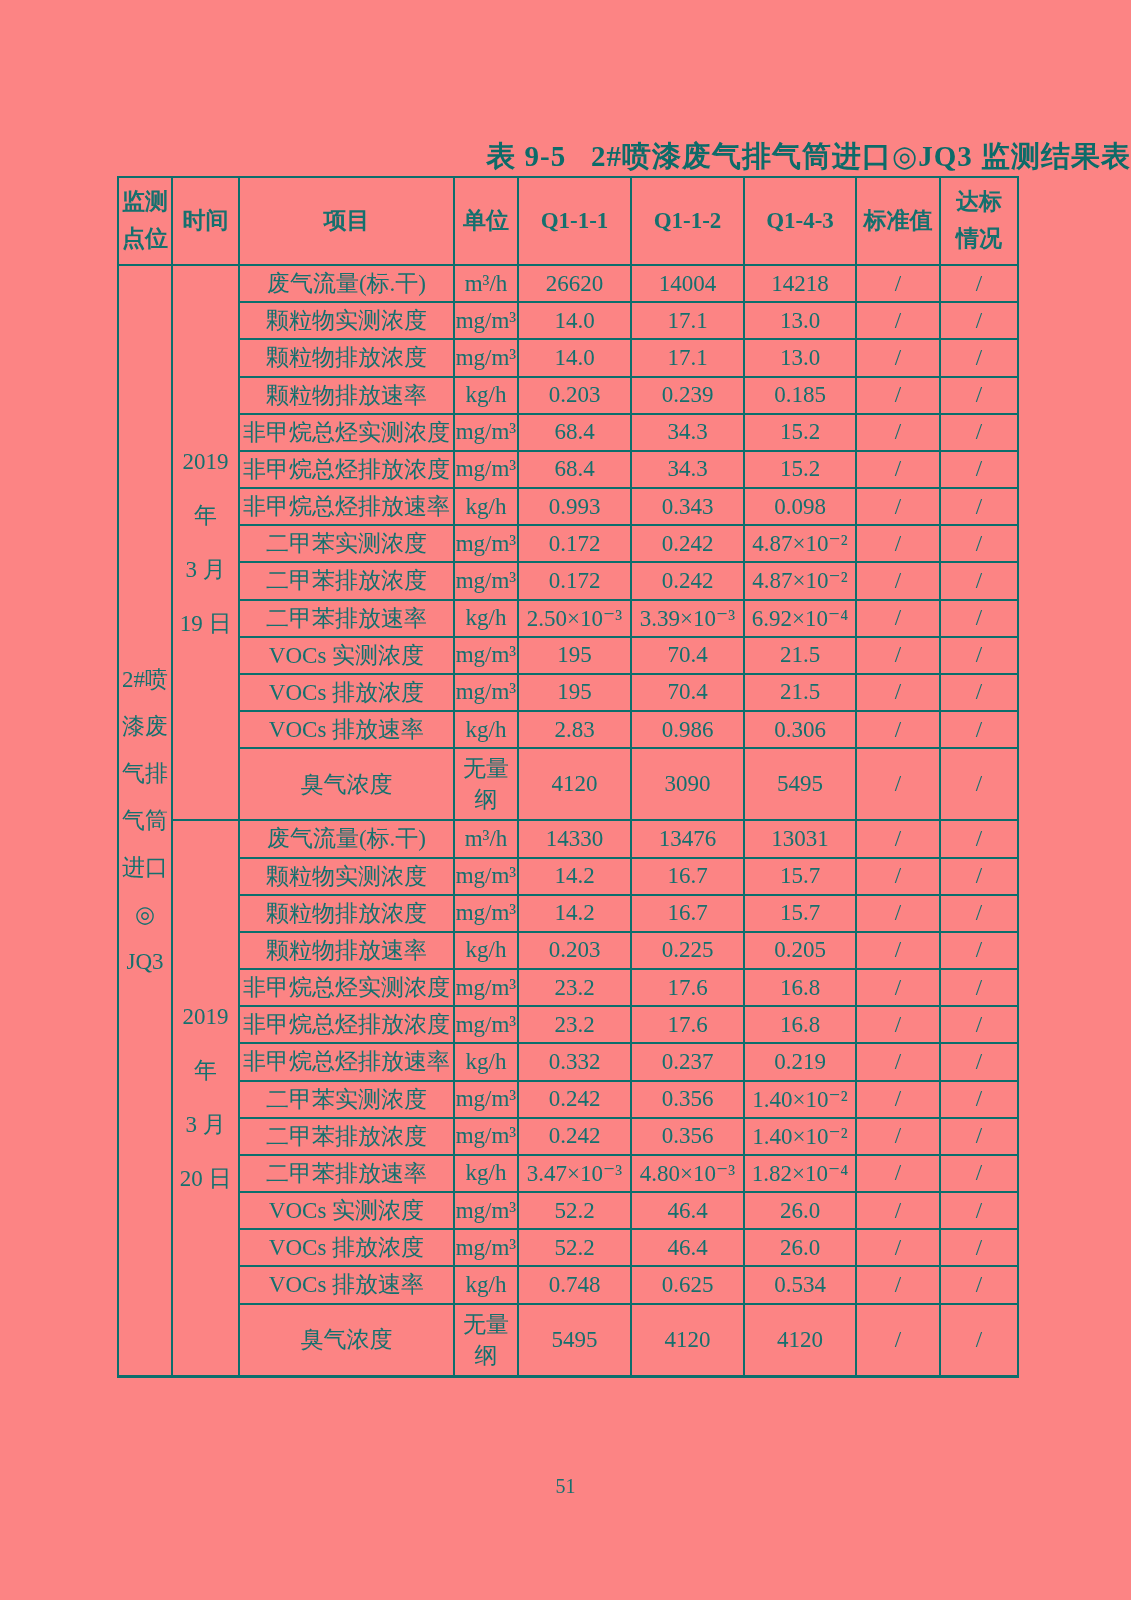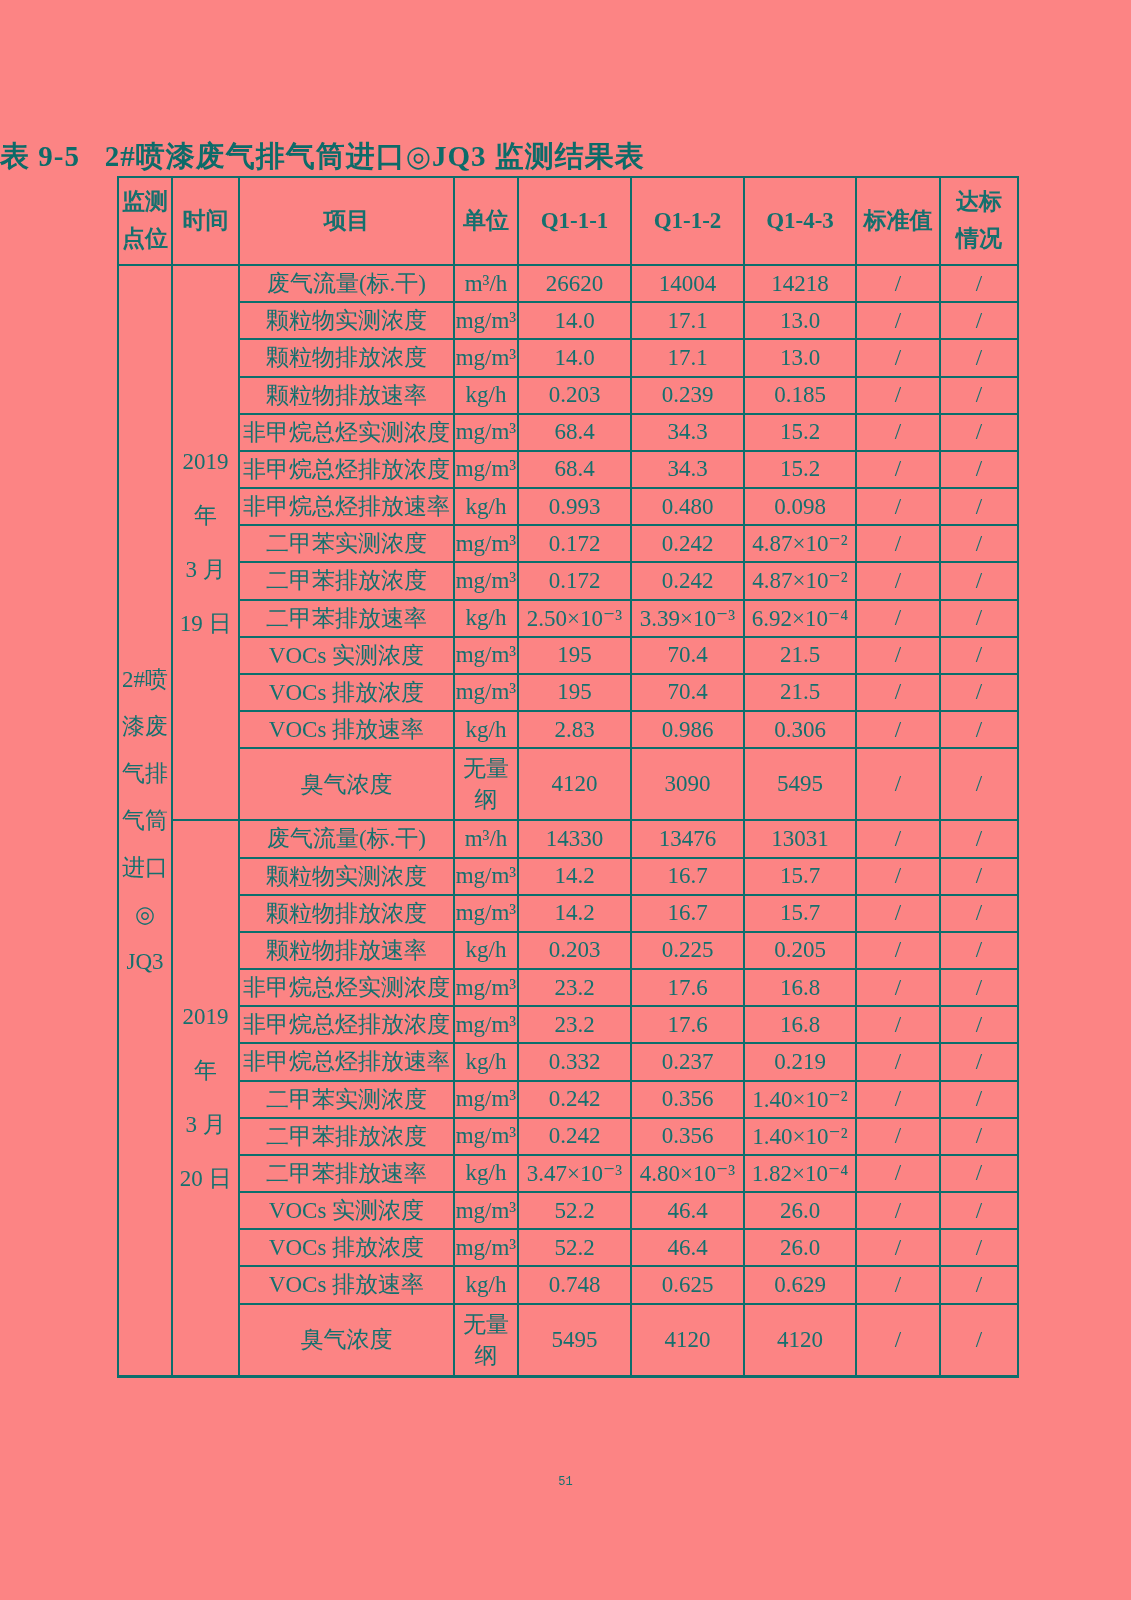--- a/index.html
+++ b/index.html
@@ -6,21 +6,21 @@
   body{
     width:1131px;height:1600px;
     background:#fc8484;
     font-family:"Liberation Serif","DejaVu Serif",serif;
     color:#10706d;
     position:relative;
     overflow:hidden;
   }
   .doc-title{
     position:absolute;top:137px;left:0;width:1131px;
-    text-align:left;font-size:29px;font-weight:bold;
+    text-align:right;font-size:29px;font-weight:bold;
     color:#0d6b69;letter-spacing:1px;white-space:pre;
   }
   table.results{
     position:absolute;left:117px;top:176px;
     width:900px;height:1202px;
     border-collapse:collapse;table-layout:fixed;
     border:2px solid #0c6e6c;border-bottom-width:3px;
   }
   .results th,.results td{
     border:2px solid #0c6e6c;
@@ -29,21 +29,21 @@
   }
   .results thead th{font-weight:bold;height:86px;line-height:1.6;white-space:pre-line;}
   .point-cell{font-size:21px;line-height:2.05;white-space:pre-line;}
   .date-cell{font-size:21px;line-height:2.35;white-space:pre-line;}
   .item-cell{font-size:23px;margin-top:19px;}
   .unit-cell{font-size:22px;}
   .value-cell{font-size:23px;}
   .slash-cell{font-size:17px;}
   .page-num{
     position:absolute;top:1475px;left:0;width:1131px;
-    text-align:center;font-size:12px;color:#15706e;font-family:Liberation Mono, monospace;
+    text-align:center;font-size:20px;color:#15706e;
   }
 </style>
 </head>
 <body>
 
 <div class="doc-title">表 9-5   2#喷漆废气排气筒进口◎JQ3 监测结果表</div>
 
 <table class="results">
   <colgroup>
     <col style="width:54px">
@@ -133,21 +133,21 @@
       <td class="value-cell">68.4</td>
       <td class="value-cell">34.3</td>
       <td class="value-cell">15.2</td>
       <td class="slash-cell">/</td>
       <td class="slash-cell">/</td>
     </tr>
     <tr>
       <td class="item-cell">非甲烷总烃排放速率</td>
       <td class="unit-cell">kg/h</td>
       <td class="value-cell">0.993</td>
-      <td class="value-cell">0.480</td>
+      <td class="value-cell">0.343</td>
       <td class="value-cell">0.098</td>
       <td class="slash-cell">/</td>
       <td class="slash-cell">/</td>
     </tr>
     <tr>
       <td class="item-cell">二甲苯实测浓度</td>
       <td class="unit-cell">mg/m³</td>
       <td class="value-cell">0.172</td>
       <td class="value-cell">0.242</td>
       <td class="value-cell">4.87×10⁻²</td>
@@ -317,21 +317,21 @@
       <td class="value-cell">46.4</td>
       <td class="value-cell">26.0</td>
       <td class="slash-cell">/</td>
       <td class="slash-cell">/</td>
     </tr>
     <tr>
       <td class="item-cell">VOCs 排放速率</td>
       <td class="unit-cell">kg/h</td>
       <td class="value-cell">0.748</td>
       <td class="value-cell">0.625</td>
-      <td class="value-cell">0.629</td>
+      <td class="value-cell">0.534</td>
       <td class="slash-cell">/</td>
       <td class="slash-cell">/</td>
     </tr>
     <tr>
       <td class="item-cell">臭气浓度</td>
       <td class="unit-cell">无量纲</td>
       <td class="value-cell">5495</td>
       <td class="value-cell">4120</td>
       <td class="value-cell">4120</td>
       <td class="slash-cell">/</td>

